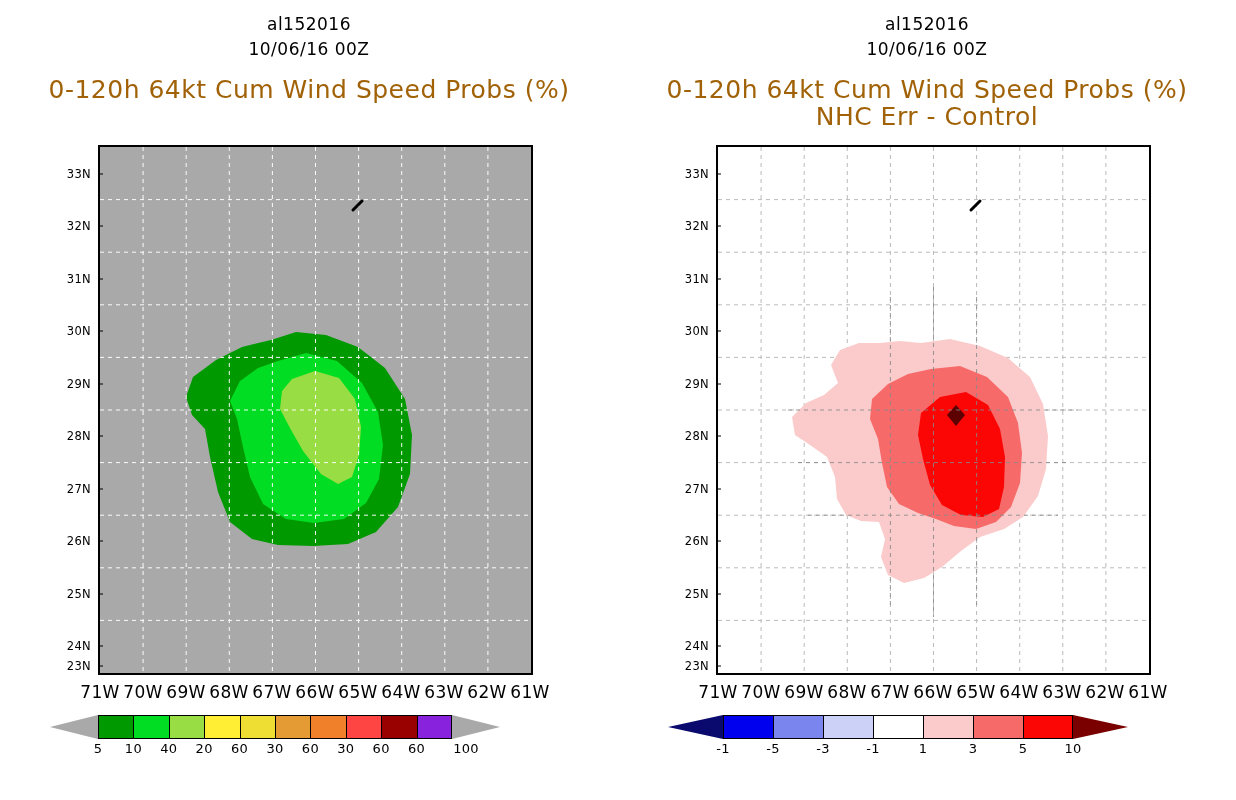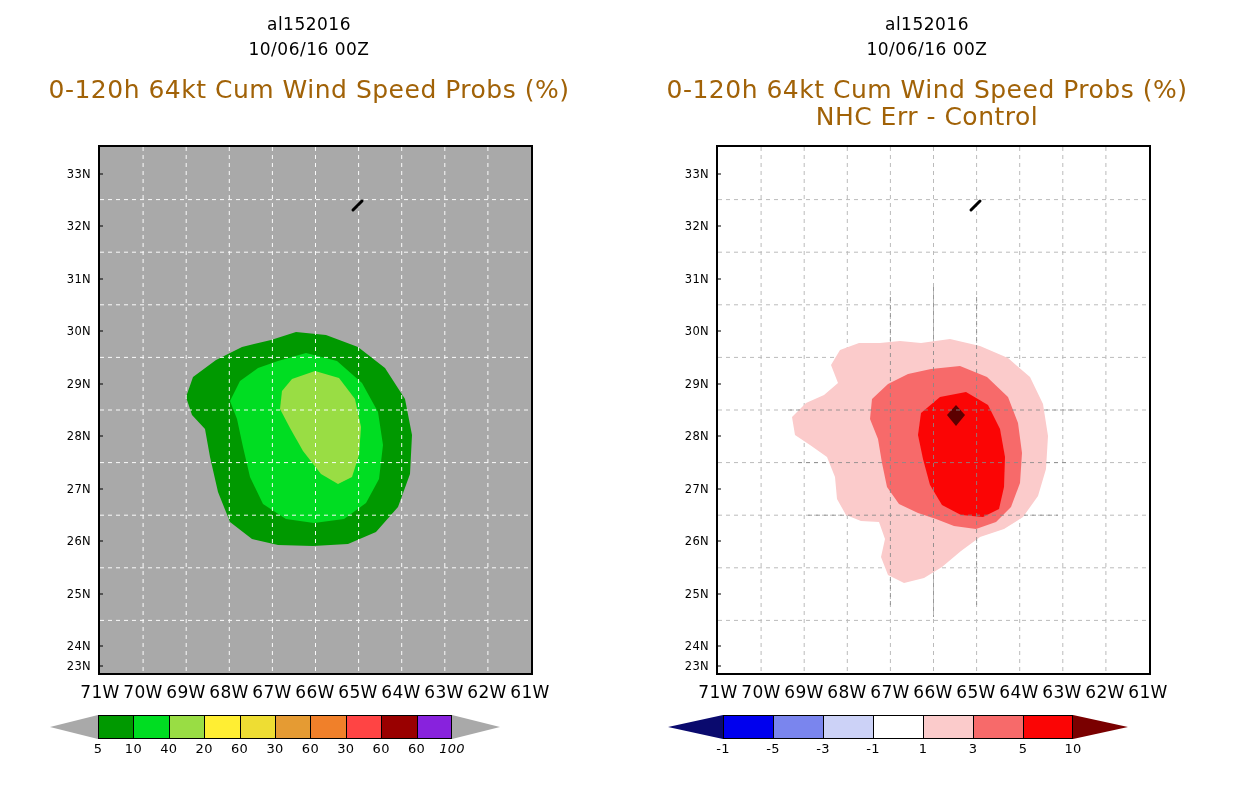--- a/index.html
+++ b/index.html
@@ -146,21 +146,21 @@
     <div class="cbar-lbl" style="left:48px;">5</div>
     <div class="cbar-lbl" style="left:83.4px;">10</div>
     <div class="cbar-lbl" style="left:118.8px;">40</div>
     <div class="cbar-lbl" style="left:154.2px;">20</div>
     <div class="cbar-lbl" style="left:189.6px;">60</div>
     <div class="cbar-lbl" style="left:225px;">30</div>
     <div class="cbar-lbl" style="left:260.4px;">60</div>
     <div class="cbar-lbl" style="left:295.8px;">30</div>
     <div class="cbar-lbl" style="left:331.2px;">60</div>
     <div class="cbar-lbl" style="left:366.6px;">60</div>
-    <div class="cbar-lbl" style="left:402px;font-style:italic;">100</div>
+    <div class="cbar-lbl" style="left:416px;">100</div>
   </div>
 </div>
 
 <div class="panel panel-right">
 
   <div class="titles">
     <div class="t-line">al152016</div>
     <div class="t-line">10/06/16 00Z</div>
     <div class="t-gap"></div>
     <div class="t-main">0-120h 64kt Cum Wind Speed Probs (%)</div>

